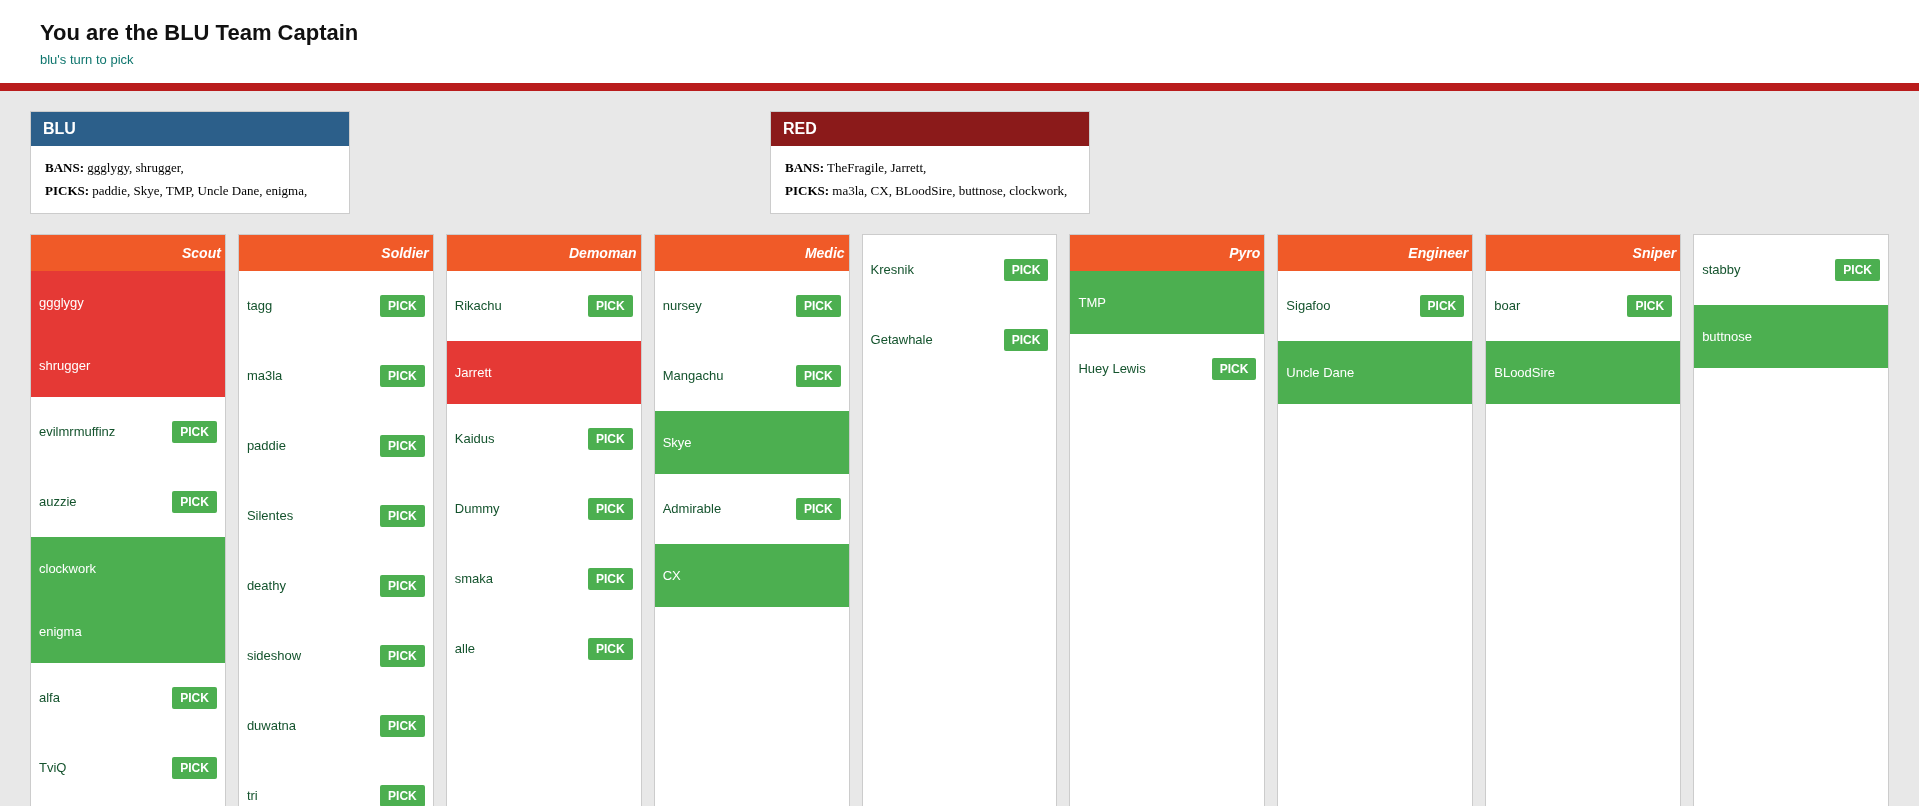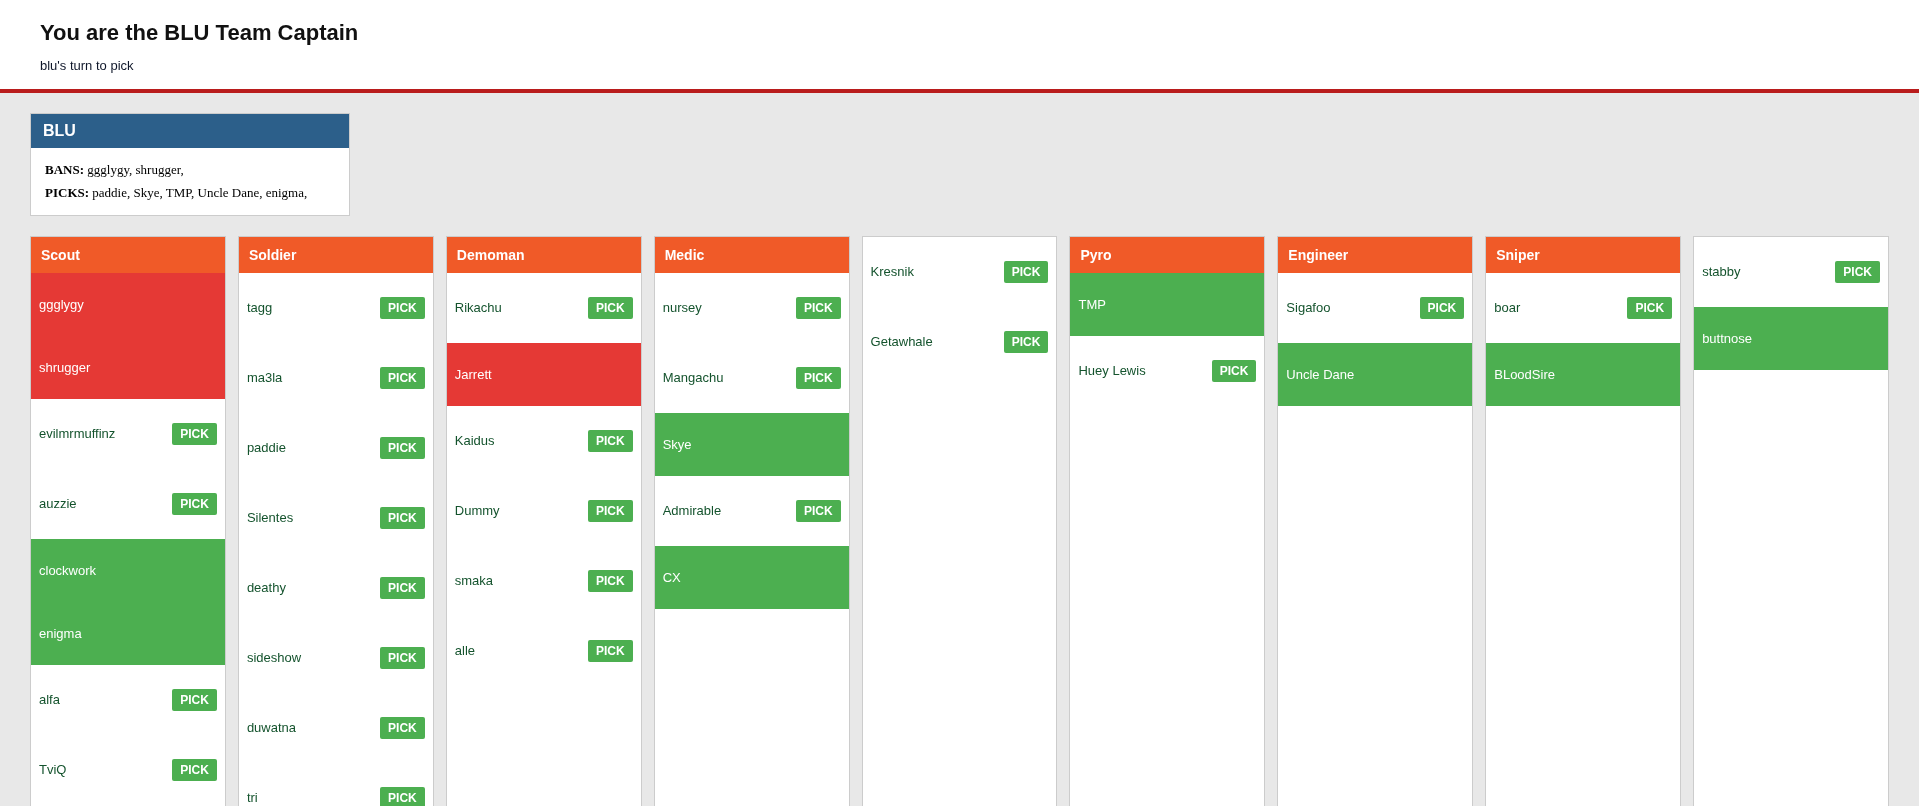--- a/index.html
+++ b/index.html
@@ -1,24 +1,24 @@
 <!DOCTYPE html>
 <html><head>
   <meta charset="utf-8">
   <style>
     * { box-sizing: border-box; margin: 0; padding: 0; }
     body { font-family: Arial, sans-serif; background: #e8e8e8; font-size: 14px; }
 
     .header {
       background: white;
       padding: 20px 40px 16px;
-      border-bottom: 4px solid #b91c1c;
+      border-bottom: 8px solid #b91c1c;
     }
     .header h1 { font-size: 22px; font-weight: bold; color: #111; }
-    .header p { font-size: 13px; color: #0f172a; margin-top: 12px; }
+    .header p { font-size: 13px; color: #0f766e; margin-top: 6px; }
 
     .main { padding: 20px 30px; }
 
     .team-cards {
       display: flex;
       gap: 20px;
       margin-bottom: 20px;
     }
 
     .team-card {
@@ -46,24 +46,25 @@
     .column {
       background: white;
       border: 1px solid #ccc;
       flex: 1;
       min-width: 150px;
     }
 
     .col-header {
       background: #f05a28;
       color: white;
-      text-align: left;
-      padding: 10px 10px;
+      text-align: right;
+      padding: 10px 4px;
       font-weight: bold;
       font-size: 14px;
+      font-style: italic;
     }
 
     .player-row {
       display: flex;
       align-items: center;
       justify-content: space-between;
       padding: 24px 8px;
       min-height: 38px;
     }
 
@@ -101,20 +102,33 @@
         <div>
           <span class="label">BANS:</span>
           <span>ggglygy, shrugger,</span>
         </div>
         <div>
           <span class="label">PICKS:</span>
           <span>paddie, Skye, TMP, Uncle Dane, enigma,</span>
         </div>
       </div>
     </div>
+    <div class="team-card" style="margin-left: 400px;">
+      <div class="team-card-header red">RED</div>
+      <div class="team-card-body">
+        <div>
+          <span class="label">BANS:</span>
+          <span>TheFragile, Jarrett,</span>
+        </div>
+        <div>
+          <span class="label">PICKS:</span>
+          <span>ma3la, CX, BLoodSire, buttnose, clockwork,</span>
+        </div>
+      </div>
+    </div>
   </div>
 
   <div class="columns" id="columns-container">
   <div class="column">
         <div class="col-header">Scout</div>
         <div class="player-row red-bg">
           <span class="player-name">ggglygy</span>
         </div>
         <div class="player-row red-bg">
           <span class="player-name">shrugger</span>

